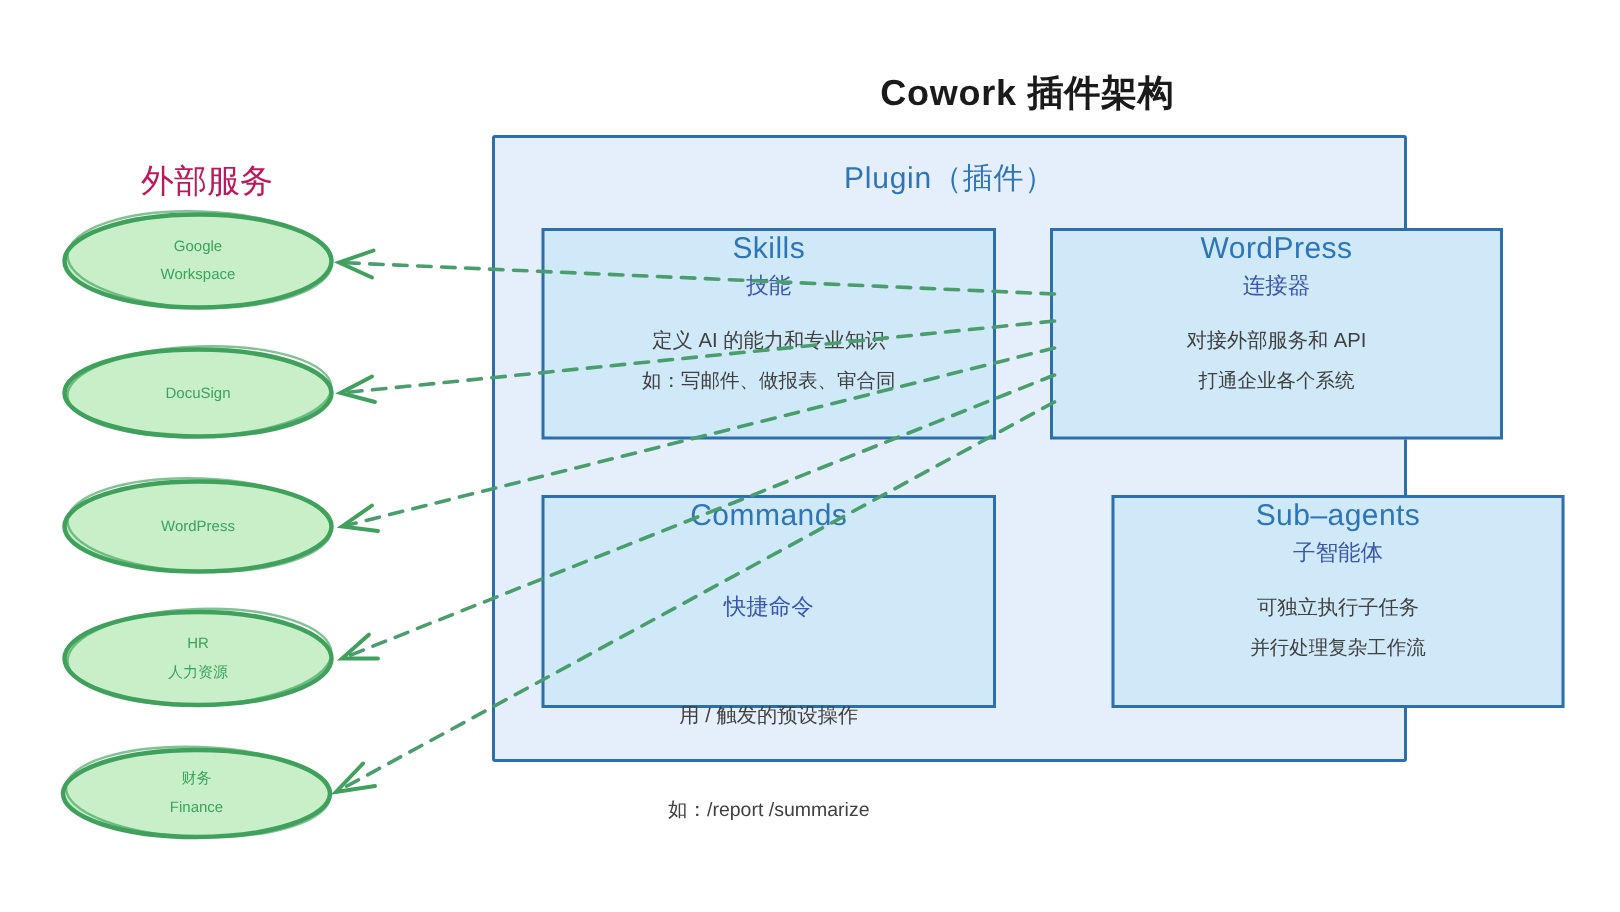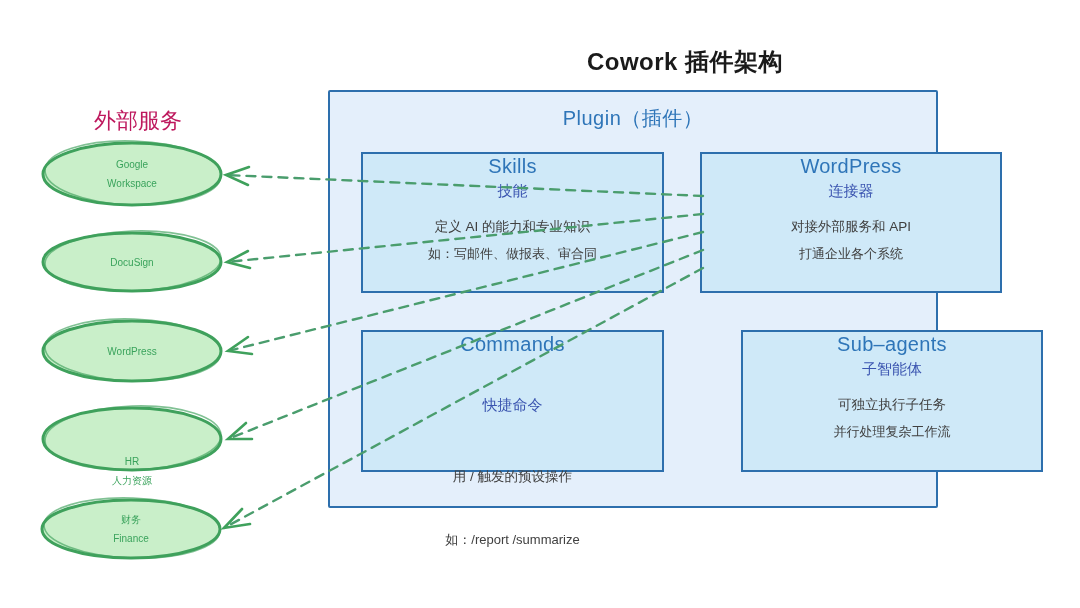--- a/index.html
+++ b/index.html
@@ -123,21 +123,21 @@
     <div class="l2">Workspace</div>
   </div>
   <div class="node-label" style="left:57px; top:233px;">
     <div class="l1">DocuSign</div>
 
   </div>
   <div class="node-label" style="left:57px; top:322px;">
     <div class="l1">WordPress</div>
 
   </div>
-  <div class="node-label" style="left:57px; top:410px;margin-top:32px;">
+  <div class="node-label" style="left:57px; top:410px;">
     <div class="l1">HR</div>
     <div class="l2">人力资源</div>
   </div>
   <div class="node-label" style="left:56px; top:500px;">
     <div class="l1">财务</div>
     <div class="l2">Finance</div>
   </div>
 
   <svg class="layer" viewBox="0 0 1080 608">
     <g stroke="#4a9d6d" stroke-width="2.4" fill="none" stroke-dasharray="9 7" stroke-linecap="round">

